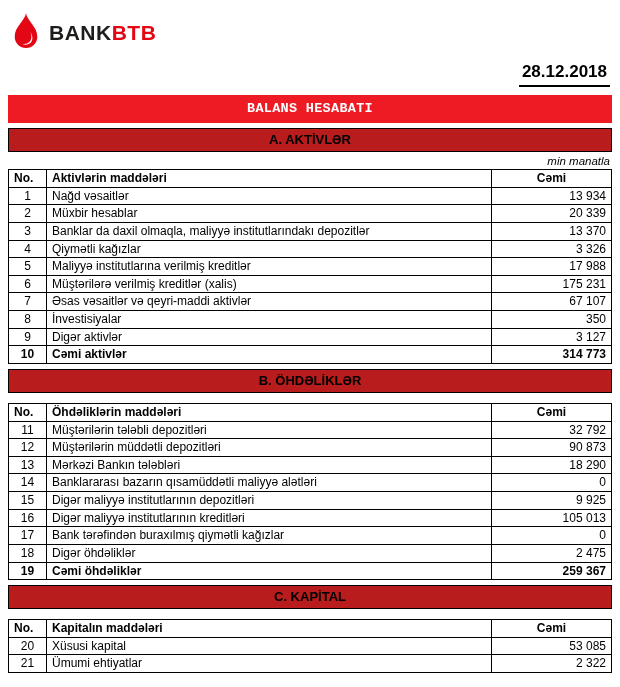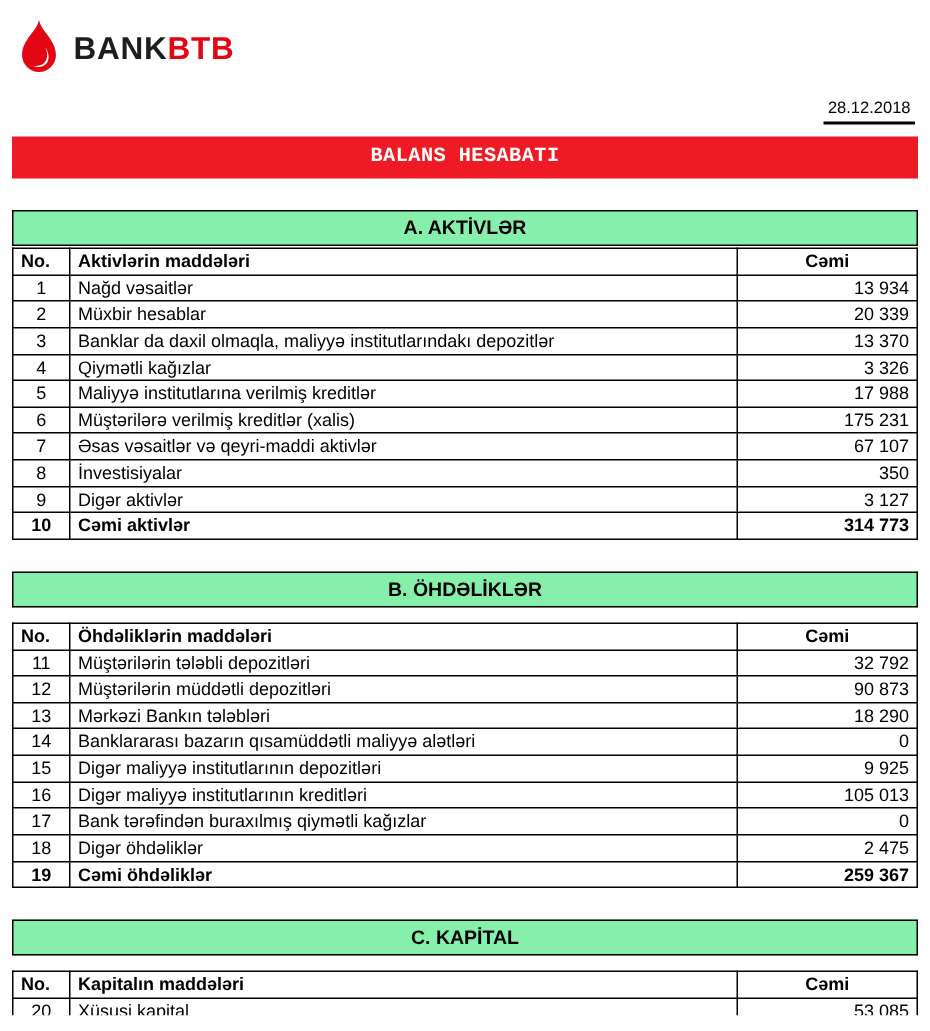--- a/index.html
+++ b/index.html
@@ -10,32 +10,32 @@
   }
   
   .logo-row { display: flex; align-items: center; gap: 7px; margin: 2px 0 10px 2px; }
   .logo-mark { width: 32px; height: 40px; flex: 0 0 auto; }
   .logo-text { font-size: 21px; font-weight: bold; letter-spacing: 0.5px; line-height: 1; }
   .logo-text .bank { color: #1d1d1b; }
   .logo-text .btb { color: #e30613; }
   
   .date-row { text-align: right; margin: 6px 2px 8px 0; }
   .date {
-    display: inline-block; font-weight: normal; font-size: 11px;
+    display: inline-block; font-weight: bold; font-size: 17px;
     border-bottom: 2px solid #000; padding: 0 3px 3px 3px;
   }
   
   .banner {
     background: #ee1b24; color: #fff; font-weight: bold; font-size: 13.5px;
     text-align: center; padding: 6px 0 7px 0; letter-spacing: 0.3px; font-family: Liberation Mono, monospace;
   }
   
   .sec-header {
-    border: 1px solid #000; background: #86efac; text-align: center;
-    font-weight: bold; font-size: 13px; padding: 3px 0 4px 0; margin-top: 21px;
+    border: 1px solid #000; background: #b91c1c; text-align: center;
+    font-weight: bold; font-size: 13px; padding: 3px 0 4px 0; margin-top: 5px;
   }
   .unit-note {
     text-align: right; font-style: italic; font-size: 11.5px; margin: 3px 2px 2px 0;
   }
   
   table.balance {
     width: 100%; border-collapse: collapse; table-layout: fixed;
     font-size: 12px; margin-top: 10px;
   }
   table.balance.after-note { margin-top: 1px; }
@@ -70,20 +70,21 @@
   </div>
 
   <div class="date-row">
     <span class="date">28.12.2018</span>
   </div>
 
   <div class="banner">BALANS HESABATI</div>
 
   <div>
     <div class="sec-header">A. AKTİVLƏR</div>
+    <div class="unit-note">min manatla</div>
     <table class="balance after-note">
       <colgroup>
           <col style="width:38px">
           <col>
           <col style="width:120px">
         </colgroup>
       <thead>
         <tr>
           <th class="col-no">No.</th>
           <th class="col-item">Aktivlərin maddələri</th>

